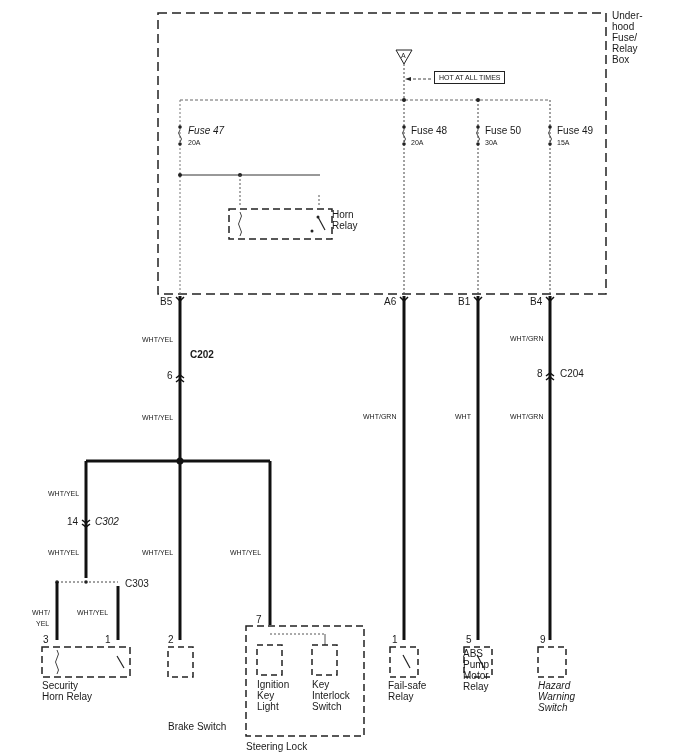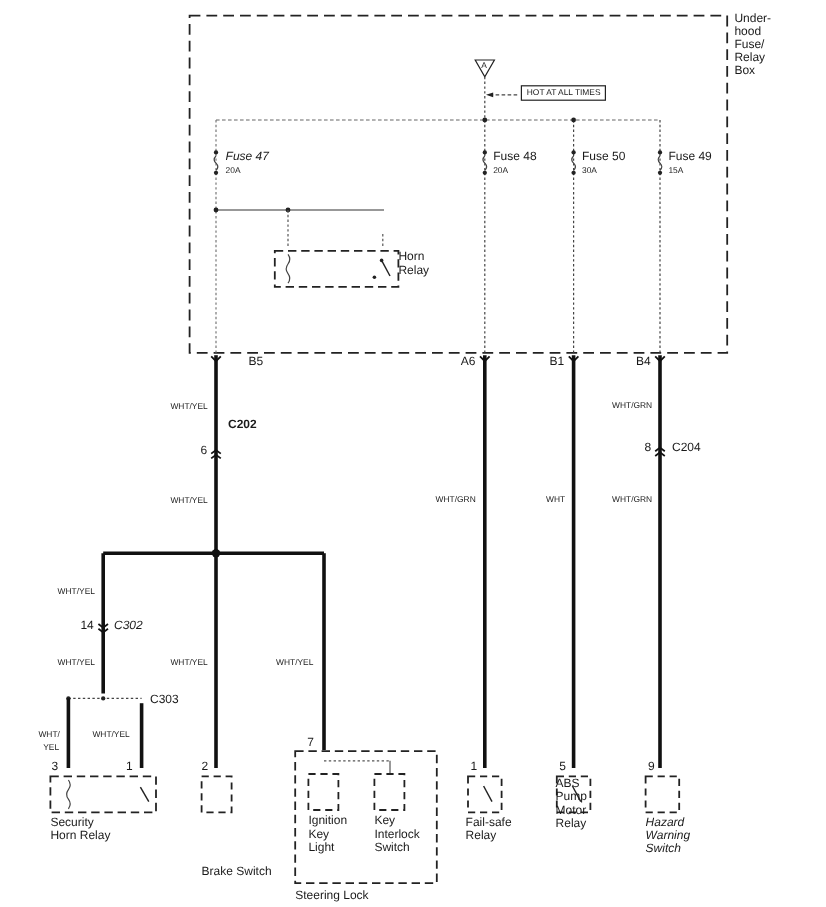--- a/index.html
+++ b/index.html
@@ -119,21 +119,21 @@
 <div class="lbl" style="left:485px;top:125px;">Fuse 50</div>
 <div class="lbl sm" style="left:485px;top:139px;">30A</div>
 <div class="lbl" style="left:557px;top:125px;">Fuse 49</div>
 <div class="lbl sm" style="left:557px;top:139px;">15A</div>
 
 <div class="lbl" style="left:332px;top:209px;">
   <div>Horn</div>
   <div>Relay</div>
 </div>
 
-<div class="lbl" style="left:160px;top:296px;margin-left:47px;">B5</div>
+<div class="lbl" style="left:160px;top:296px;">B5</div>
 <div class="lbl" style="left:384px;top:296px;">A6</div>
 <div class="lbl" style="left:458px;top:296px;">B1</div>
 <div class="lbl" style="left:530px;top:296px;">B4</div>
 
 <div class="lbl wire" style="left:142px;top:334px;">WHT/YEL</div>
 <div class="lbl wire" style="left:142px;top:412px;">WHT/YEL</div>
 <div class="lbl wire" style="left:363px;top:411px;">WHT/GRN</div>
 <div class="lbl wire" style="left:455px;top:411px;">WHT</div>
 <div class="lbl wire" style="left:510px;top:333px;">WHT/GRN</div>
 <div class="lbl wire" style="left:510px;top:411px;">WHT/GRN</div>

